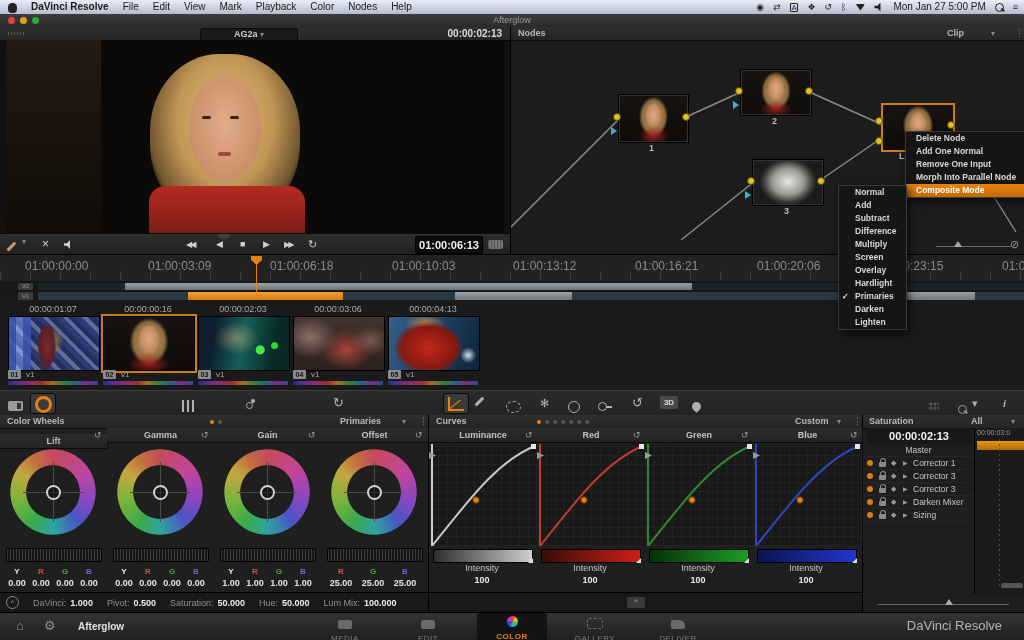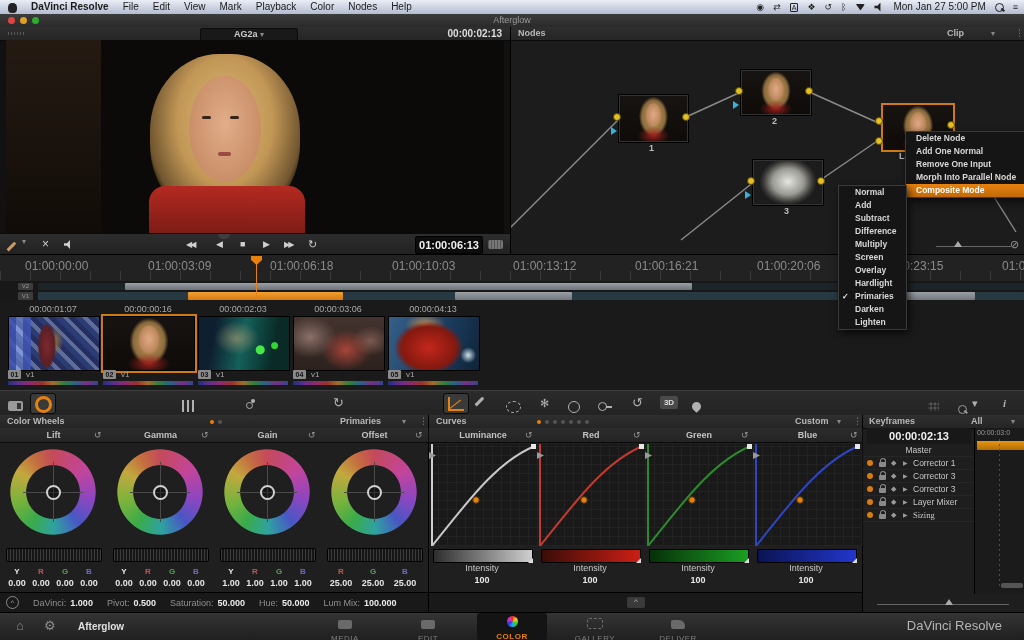--- a/index.html
+++ b/index.html
@@ -386,21 +386,21 @@
       <span class="abs" style="left:7px;">Color Wheels</span>
       <span class="pagedots" style="left:210px;">
           <span class="pd on"></span>
           <span class="pd"></span>
         </span>
       <span class="abs" style="left:340px;">Primaries</span>
       <span class="abs caret" style="left:402px;">▾</span>
       <span class="abs dots3" style="left:419px;">⋮</span>
     </div>
 
-    <div class="coltitle" style="left:0;width:107px;"><span>Lift</span></div>
+    <div class="coltitle" style="left:0;width:107px;margin-top:6px;"><span>Lift</span></div>
     <span class="reset" style="left:94px;">↺</span>
     <div class="coltitle" style="left:107px;width:107px;"><span>Gamma</span></div>
     <span class="reset" style="left:201px;">↺</span>
     <div class="coltitle" style="left:214px;width:107px;"><span>Gain</span></div>
     <span class="reset" style="left:308px;">↺</span>
     <div class="coltitle" style="left:321px;width:107px;"><span>Offset</span></div>
     <span class="reset" style="left:415px;">↺</span>
 
     <div class="ring" style="left:9px;top:33px;"></div>
     <div class="ring" style="left:116px;top:33px;"></div>
@@ -560,21 +560,21 @@
     <span class="ilab" style="left:324px;">Intensity</span>
     <span class="ival" style="left:324px;">100</span>
 
     <div style="position:absolute;left:0;top:177px;width:433px;height:20px;background:#191919;border-top:1px solid #000;">
       <span class="collapse-ic" style="left:198px;top:4px;">^</span>
     </div>
   </div>
 
   <div class="lpanel" style="left:863px;width:161px;background:#1e1e1e;">
     <div class="phead" style="left:0;top:0;width:161px;">
-      <span class="abs" style="left:6px;">Keyframes</span>
+      <span class="abs" style="left:6px;">Saturation</span>
       <span class="abs" style="left:108px;">All</span>
       <span class="abs caret" style="left:148px;">▾</span>
     </div>
     <div class="kf-tc">00:00:02:13</div>
     <div class="kstrip">
       <span class="abs" style="left:2px;top:1px;color:#9a9a9a;font-size:7px;">00:00:03:0</span>
       <div class="korange"></div>
       <div class="kdash"></div>
       <div class="kscroll"></div>
     </div>
@@ -598,28 +598,28 @@
         <span class="lock"></span>
       <span class="kdia">◆</span>
       <span class="karr">▶</span>
       <span style="position:absolute;left:50px;">Corrector 3</span>
     </div>
     <div class="krow" style="top:81px;">
       <span class="kdot"></span>
         <span class="lock"></span>
       <span class="kdia">◆</span>
       <span class="karr">▶</span>
-      <span style="position:absolute;left:50px;">Layer Mixer</span>
+      <span style="position:absolute;left:50px;">Darken Mixer</span>
     </div>
     <div class="krow" style="top:94px;">
       <span class="kdot"></span>
         <span class="lock"></span>
       <span class="kdia">◆</span>
       <span class="karr">▶</span>
-      <span style="position:absolute;left:50px;font-family:Liberation Serif, serif;">Sizing</span>
+      <span style="position:absolute;left:50px;">Sizing</span>
     </div>
     <div class="nslider" style="left:14px;top:189px;width:132px;"></div>
     <span class="sthumb" style="left:82px;top:184px;"></span>
   </div>
 
   <div class="bottombar">
     <span class="abs homeg" style="left:16px;top:5px;">⌂</span>
     <span class="abs homeg" style="left:44px;top:5px;">⚙</span>
     <span class="abs" style="left:78px;top:8px;color:#e0e0e0;font-size:10px;font-weight:bold;">Afterglow</span>
     <div class="page" style="left:310px;">

